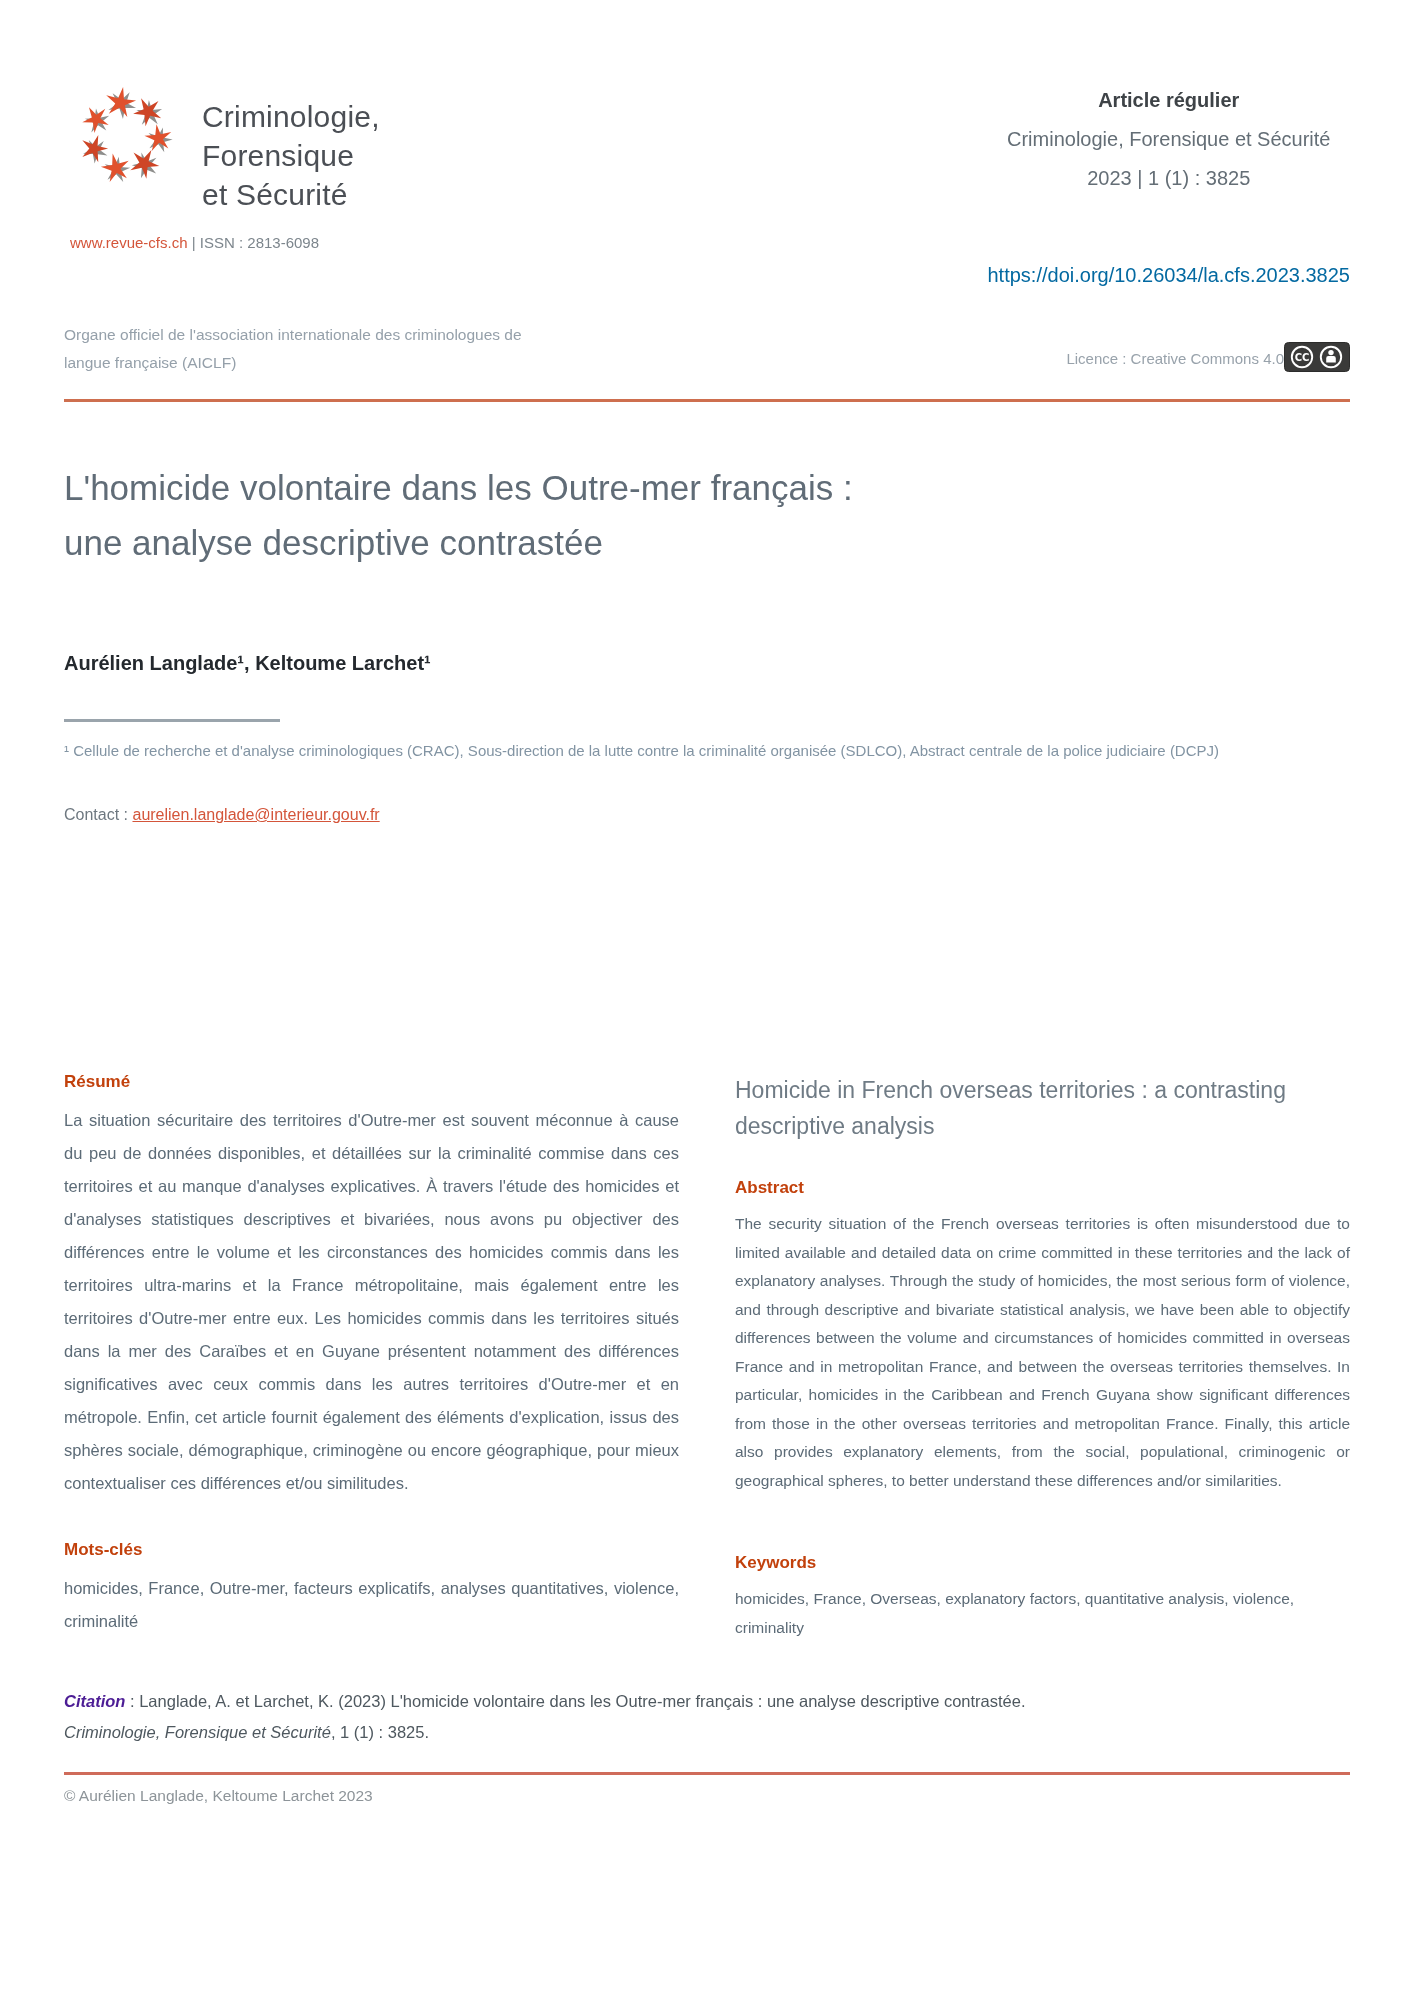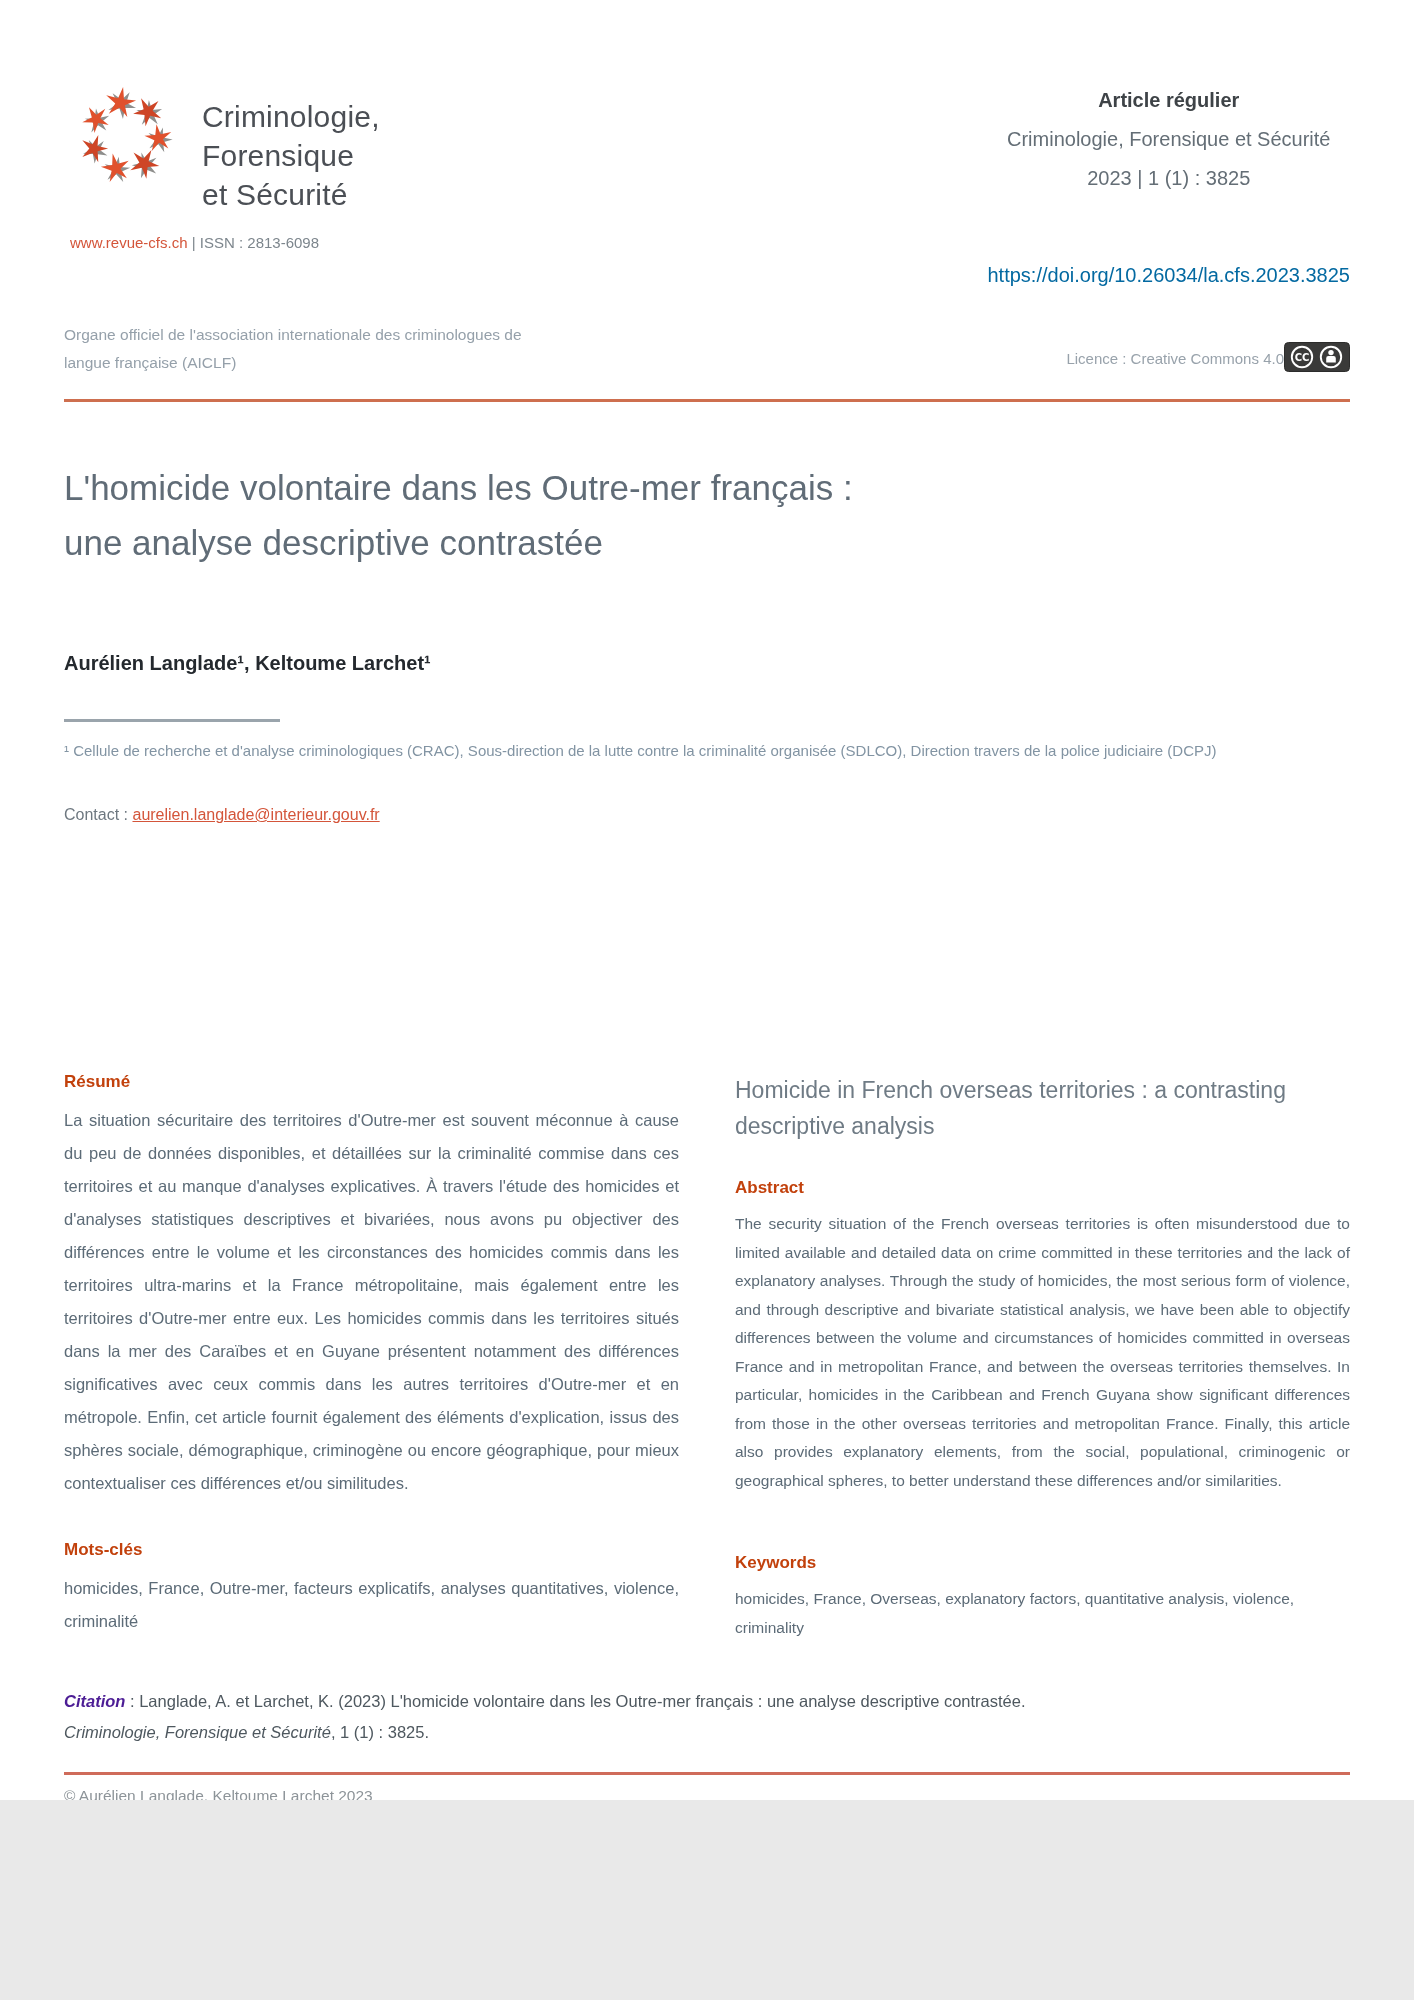--- a/index.html
+++ b/index.html
@@ -1,19 +1,19 @@
 <!DOCTYPE html>
 <html><head>
 <meta charset="utf-8">
 <style>
   * { margin:0; padding:0; box-sizing:border-box; }
   html,body { background:#e9e9e9; }
   body { font-family:"Liberation Sans", sans-serif; }
   .page{
-    width:1414px; height:1800px; background:#ffffff; margin:0 auto;
+    width:1414px; height:2000px; background:#ffffff; margin:0 auto;
     padding:75px 64px 20px 64px; position:relative; overflow:hidden;
   }
   
   .header-top{ display:flex; justify-content:space-between; }
   .brand{ display:flex; align-items:flex-start; gap:16px; }
   .brand svg.logo{ width:122px; height:122px; flex:0 0 auto; }
   .journal-name{
     font-size:30px; line-height:39px; font-weight:500; color:#4b4f55;
     white-space:pre-line; letter-spacing:0.2px; padding-top:22px;
   }
@@ -120,21 +120,21 @@
   <div class="rule"></div>
 
   <div class="title">
     <div>L'homicide volontaire dans les Outre-mer français :</div>
     <div>une analyse descriptive contrastée</div>
   </div>
 
   <div class="authors">Aurélien Langlade¹, Keltoume Larchet¹</div>
 
   <div class="footnote-sep"></div>
-  <div class="affiliation">¹ Cellule de recherche et d'analyse criminologiques (CRAC), Sous-direction de la lutte contre la criminalité organisée (SDLCO), Direction travers de la police judiciaire (DCPJ)</div>
+  <div class="affiliation">¹ Cellule de recherche et d'analyse criminologiques (CRAC), Sous-direction de la lutte contre la criminalité organisée (SDLCO), Abstract centrale de la police judiciaire (DCPJ)</div>
 
   <div class="contact">
     <span>Contact : </span><a href="#">aurelien.langlade@interieur.gouv.fr</a>
   </div>
 
   <div class="columns">
 
     <div class="col">
       <div class="h-small">Résumé</div>
       <p class="fr-abstract">La situation sécuritaire des territoires d'Outre-mer est souvent méconnue à cause du peu de données disponibles, et détaillées sur la criminalité commise dans ces territoires et au manque d'analyses explicatives. À travers l'étude des homicides et d'analyses statistiques descriptives et bivariées, nous avons pu objectiver des différences entre le volume et les circonstances des homicides commis dans les territoires ultra-marins et la France métropolitaine, mais également entre les territoires d'Outre-mer entre eux. Les homicides commis dans les territoires situés dans la mer des Caraïbes et en Guyane présentent notamment des différences significatives avec ceux commis dans les autres territoires d'Outre-mer et en métropole. Enfin, cet article fournit également des éléments d'explication, issus des sphères sociale, démographique, criminogène ou encore géographique, pour mieux contextualiser ces différences et/ou similitudes.</p>

